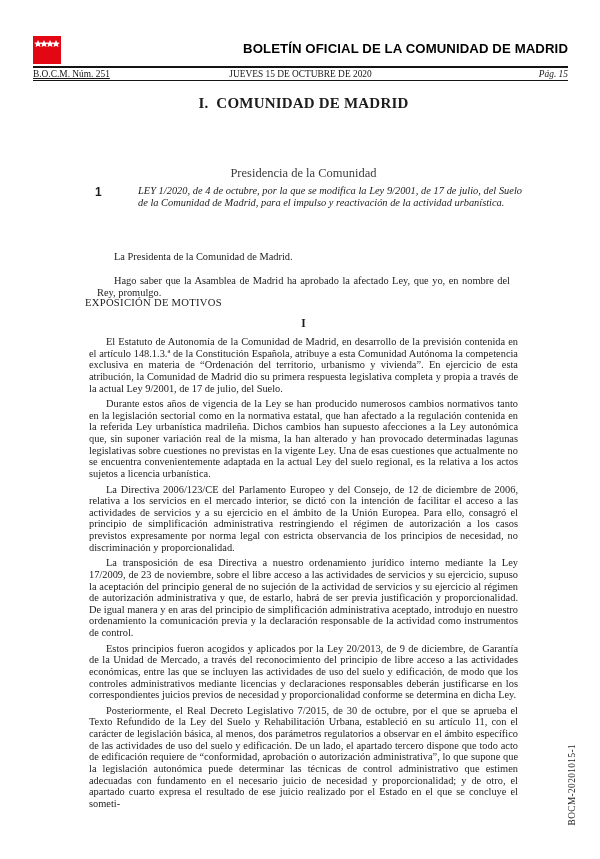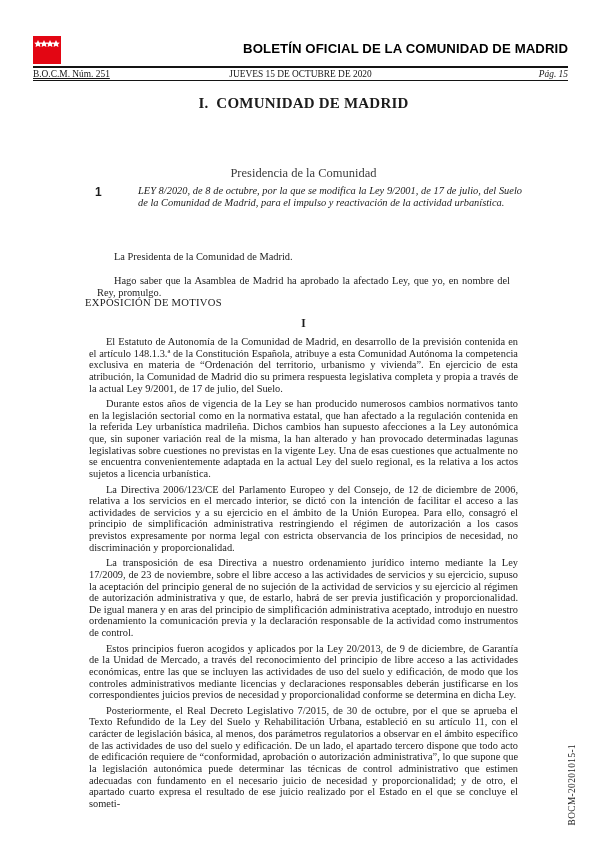--- a/index.html
+++ b/index.html
@@ -121,21 +121,21 @@
     <span class="meta-left">B.O.C.M. Núm. 251</span>
     <span class="meta-center">JUEVES 15 DE OCTUBRE DE 2020</span>
     <span class="meta-right">Pág. 15</span>
   </div>
   <div class="rule-thin"></div>
 
   <div class="h-section">I.&nbsp; COMUNIDAD DE MADRID</div>
   <div class="h-auth">Presidencia de la Comunidad</div>
 
   <div class="item-num">1</div>
-  <div class="item-title">LEY 8/2020, de 8 de octubre, por la que se modifica la Ley 9/2001, de 17 de julio, del Suelo de la Comunidad de Madrid, para el impulso y reactivación de la actividad urbanística.</div>
+  <div class="item-title">LEY 1/2020, de 4 de octubre, por la que se modifica la Ley 9/2001, de 17 de julio, del Suelo de la Comunidad de Madrid, para el impulso y reactivación de la actividad urbanística.</div>
 
   <div class="intro">
     <p>La Presidenta de la Comunidad de Madrid.</p>
     <p>Hago saber que la Asamblea de Madrid ha aprobado la afectado Ley, que yo, en nombre del Rey, promulgo.</p>
   </div>
 
   <div class="motives-head">EXPOSICIÓN DE MOTIVOS</div>
   <div class="motives-num">I</div>
 
   <div class="body-text">

